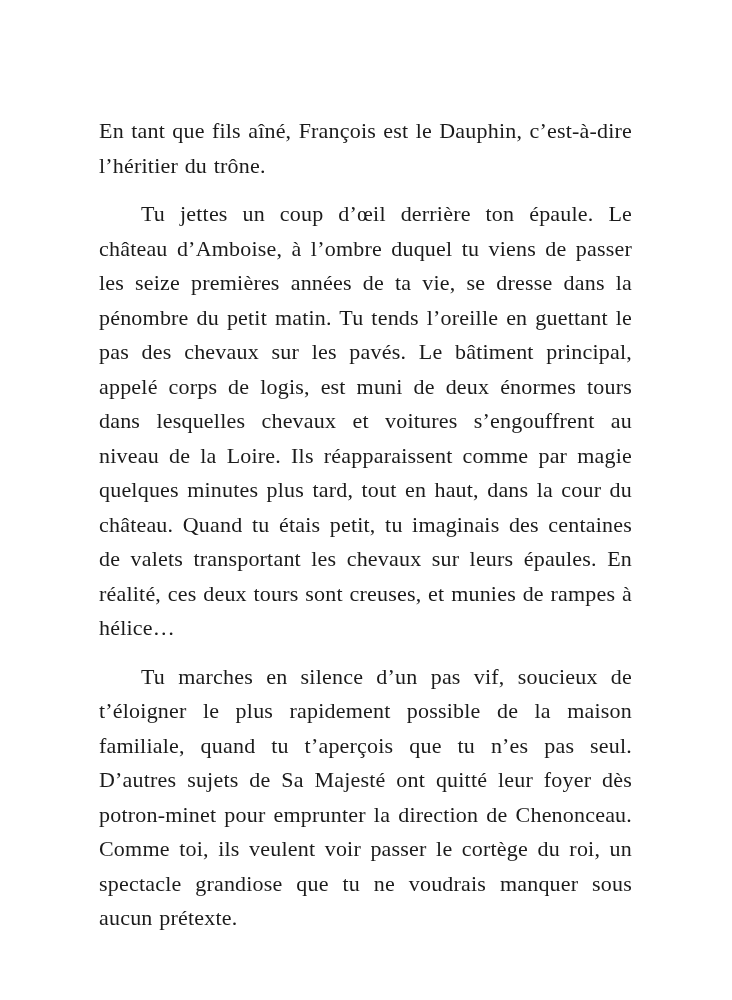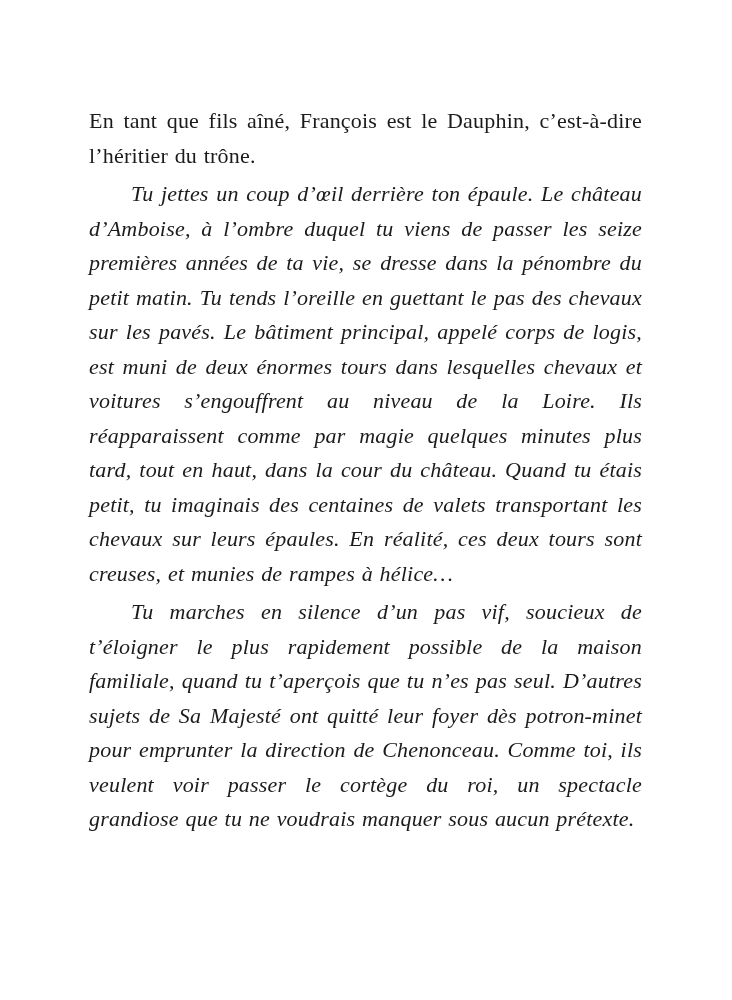--- a/index.html
+++ b/index.html
@@ -15,30 +15,29 @@
     color: #1b1b1b;
   }
   .page {
     box-sizing: border-box;
     width: 732px;
     height: 1000px;
     padding: 100px 86px 0 85px;
     background: #ffffff;
   }
   .text-block p {
-    margin: 4px;
+    margin: 14px;
     font-size: 22px;
     line-height: 34.5px;
     text-align: justify;
     letter-spacing: 0.2px;
     word-spacing: 1px;
   }
   .text-block p.indent {
     text-indent: 42px;
-    font-style: italic;
   }
 </style>
 </head>
 <body>
 
 <div class="page">
   <div class="text-block">
     <p>En tant que fils aîné, François est le Dauphin, c’est-à-dire l’héritier du trône.</p>
     <p class="indent">Tu jettes un coup d’œil derrière ton épaule. Le château d’Amboise, à l’ombre duquel tu viens de passer les seize premières années de ta vie, se dresse dans la pénombre du petit matin. Tu tends l’oreille en guettant le pas des chevaux sur les pavés. Le bâtiment principal, appelé corps de logis, est muni de deux énormes tours dans lesquelles chevaux et voitures s’engouffrent au niveau de la Loire. Ils réapparaissent comme par magie quelques minutes plus tard, tout en haut, dans la cour du château. Quand tu étais petit, tu imaginais des centaines de valets transportant les chevaux sur leurs épaules. En réalité, ces deux tours sont creuses, et munies de rampes à hélice…</p>
     <p class="indent">Tu marches en silence d’un pas vif, soucieux de t’éloigner le plus rapidement possible de la maison familiale, quand tu t’aperçois que tu n’es pas seul. D’autres sujets de Sa Majesté ont quitté leur foyer dès potron-minet pour emprunter la direction de Chenonceau. Comme toi, ils veulent voir passer le cortège du roi, un spectacle grandiose que tu ne voudrais manquer sous aucun prétexte.</p>

